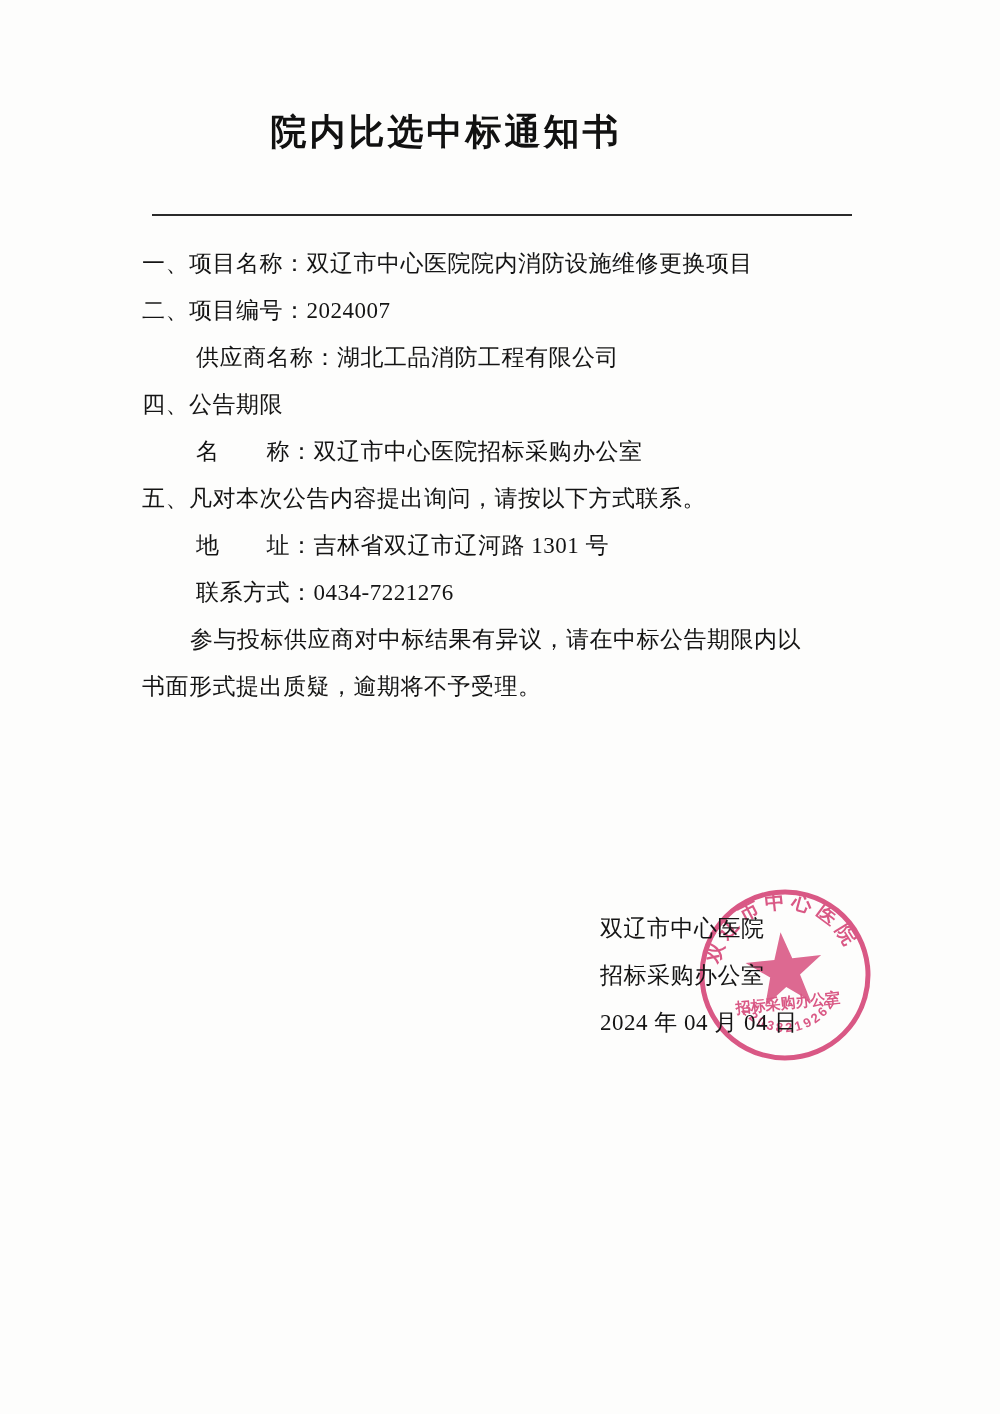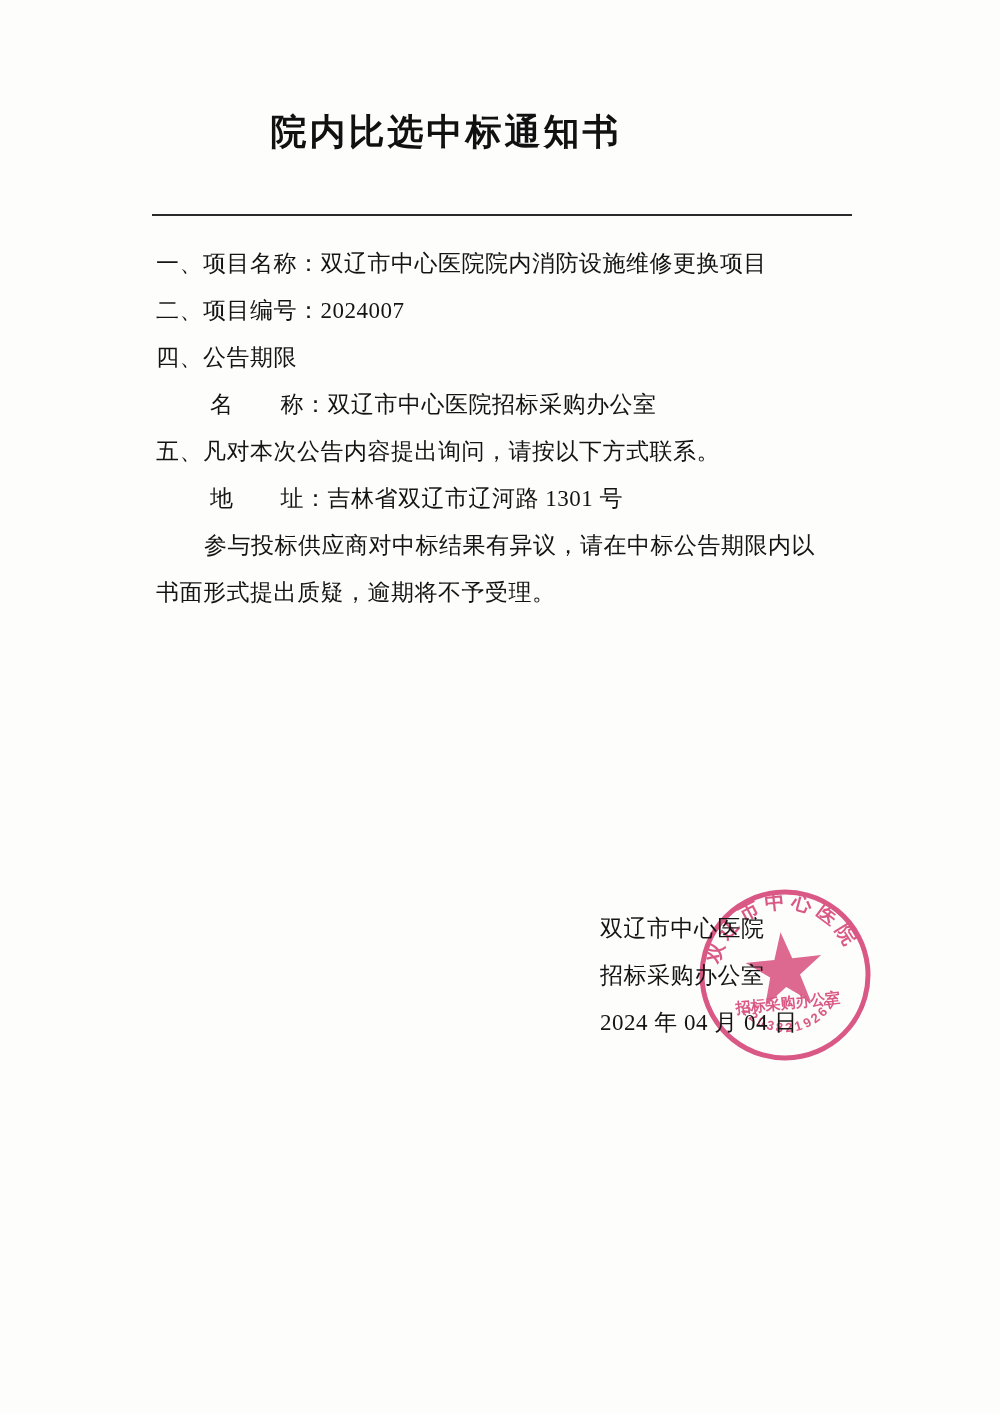--- a/index.html
+++ b/index.html
@@ -36,21 +36,21 @@
     position: absolute;
     top: 214px;
     left: 152px;
     width: 700px;
     height: 2px;
     background: #2b2b2b;
   }
   .body-block {
     position: absolute;
     top: 240px;
-    left: 156px;
+    left: 142px;
     width: 716px;
   }
   .line {
     font-size: 23px;
     line-height: 47px;
     white-space: pre;
     color: #141414;
     letter-spacing: 0.5px;
   }
   .line.indent1 { padding-left: 0; }
@@ -101,30 +101,32 @@
 
   <div class="rule"></div>
 
   <div class="body-block">
 
     <div class="line indent1"><span>一、</span><span>项目名称：</span><span>双辽市中心医院院内消防设施维修更换项目</span></div>
 
     <div class="line indent1"><span>二、</span><span>项目编号：</span><span>2024007</span></div>
 
 
+    <div class="line indent2">供应商名称：湖北工品消防工程有限公司</div>
 
     <div class="line indent1"><span>四、</span><span>公告期限</span></div>
 
 
     <div class="line indent2"><span>名　　称：</span><span>双辽市中心医院招标采购办公室</span></div>
 
     <div class="line indent1"><span>五、</span><span>凡对本次公告内容提出询问，请按以下方式联系。</span></div>
 
     <div class="line indent2"><span>地　　址：</span><span>吉林省双辽市辽河路 1301 号</span></div>
 
+    <div class="line indent2"><span>联系方式：</span><span>0434-7221276</span></div>
 
 
     <div class="para">
       <div class="para-line ind">参与投标供应商对中标结果有异议，请在中标公告期限内以</div>
       <div class="para-line">书面形式提出质疑，逾期将不予受理。</div>
     </div>
 
   </div>
 
   <div class="seal">

